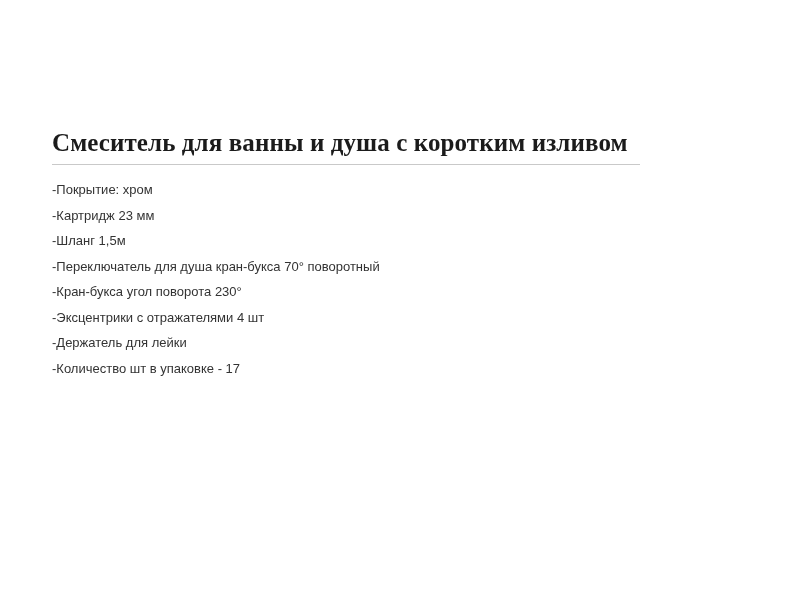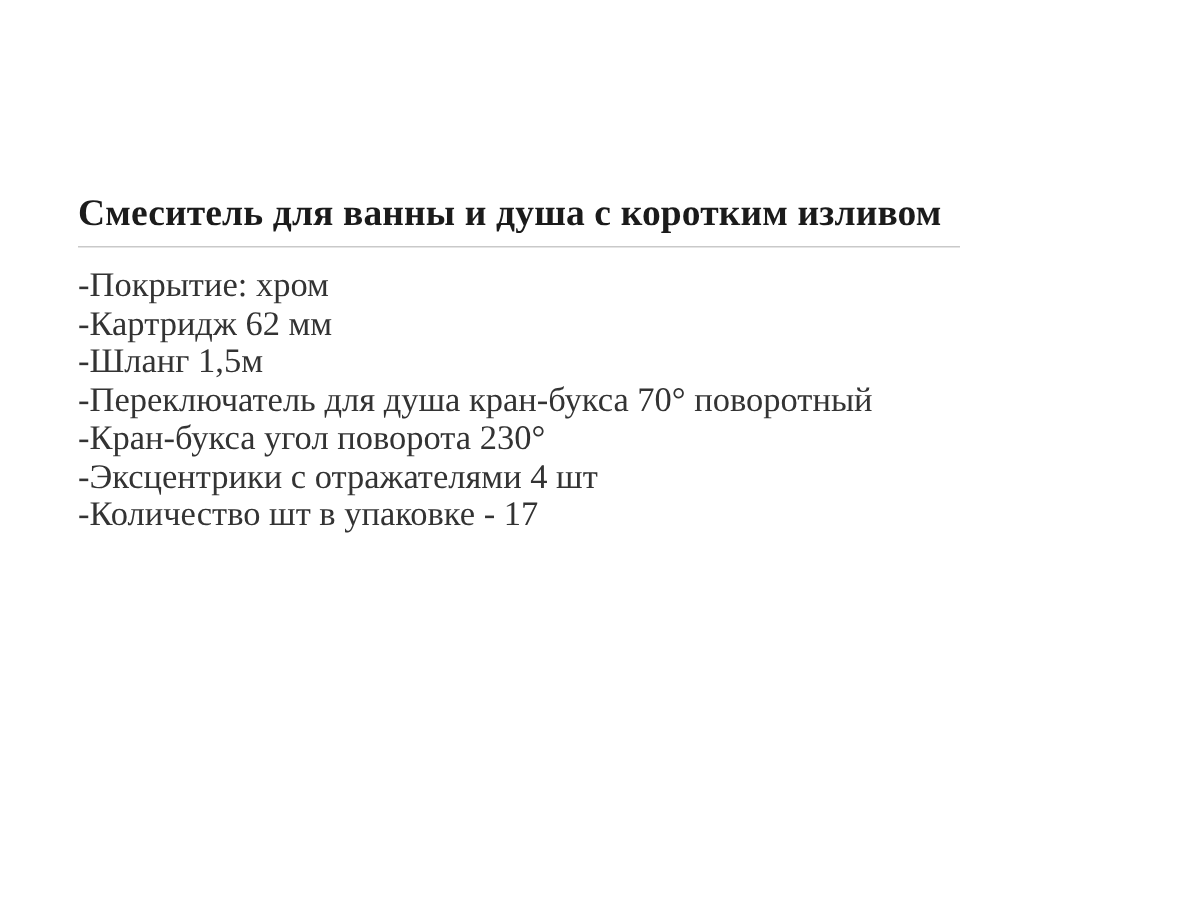--- a/index.html
+++ b/index.html
@@ -41,37 +41,38 @@
     height: 1px;
     background: #c9c9c9;
     margin: 3px 0 12px 0;
   }
   .spec-list {
     list-style: none;
     margin: 0;
     padding: 0;
   }
   .spec-list li {
-    font-family: Liberation Serif, serif;
-    font-size: 23px;
+    font-family: Liberation Sans, sans-serif;
+    font-size: 13px;
     line-height: 25.5px;
     color: #333333;
     white-space: nowrap;
   }
 </style>
 </head>
 <body>
 
 <div class="page">
   <div class="content">
     <h1 class="doc-title">Смеситель для ванны и душа с коротким изливом</h1>
     <div class="title-rule"></div>
     <ul class="spec-list">
       <li>-Покрытие: хром</li>
-      <li>-Картридж 62 мм</li>
+      <li>-Картридж 23 мм</li>
       <li>-Шланг 1,5м</li>
       <li>-Переключатель для душа кран-букса 70° поворотный</li>
       <li>-Кран-букса угол поворота 230°</li>
       <li>-Эксцентрики с отражателями 4 шт</li>
+      <li>-Держатель для лейки</li>
       <li>-Количество шт в упаковке - 17</li>
     </ul>
   </div>
 </div>
 
 </body></html>

